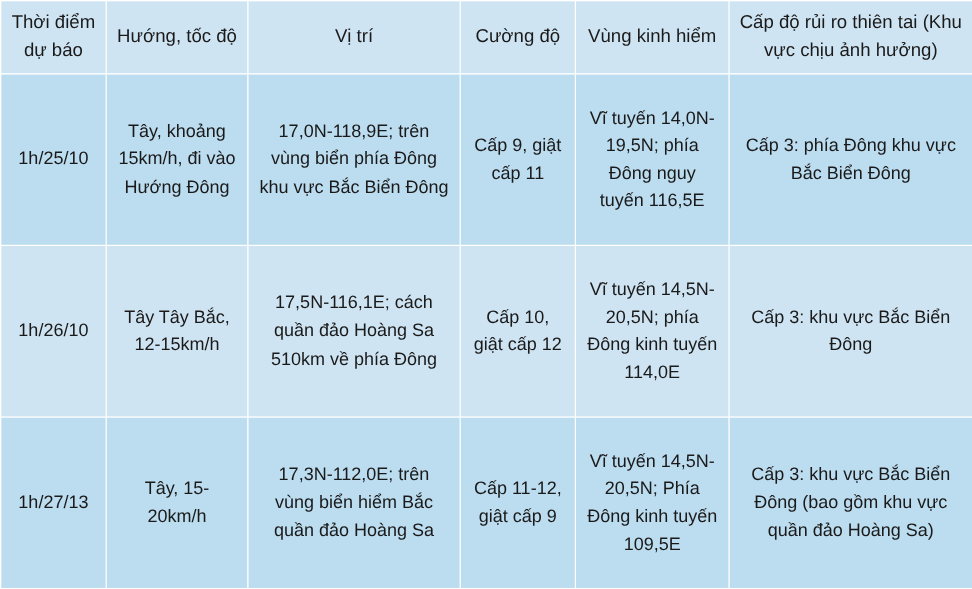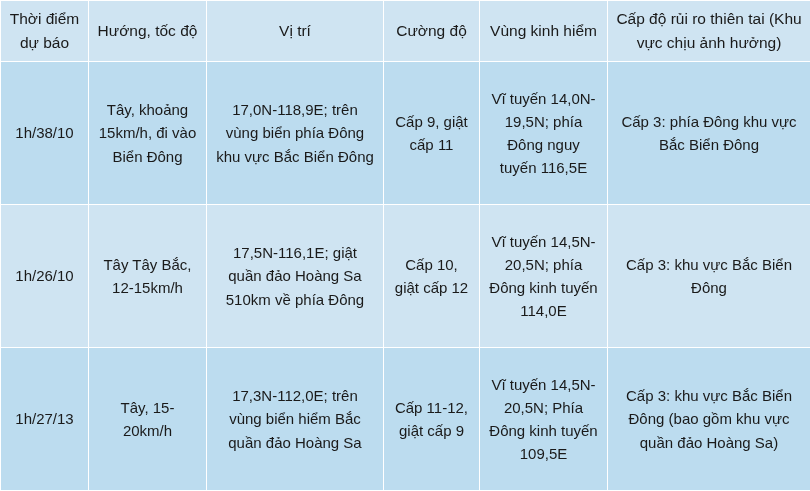--- a/index.html
+++ b/index.html
@@ -65,31 +65,31 @@
       <th>Thời điểm dự báo</th>
       <th>Hướng, tốc độ</th>
       <th>Vị trí</th>
       <th>Cường độ</th>
       <th>Vùng kinh hiểm</th>
       <th>Cấp độ rủi ro thiên tai (Khu vực chịu ảnh hưởng)</th>
     </tr>
   </thead>
   <tbody>
     <tr class="row-odd">
-      <td>1h/38/10</td>
-      <td>Tây, khoảng 15km/h, đi vào Biển Đông</td>
+      <td>1h/25/10</td>
+      <td>Tây, khoảng 15km/h, đi vào Hướng Đông</td>
       <td>17,0N-118,9E; trên vùng biển phía Đông khu vực Bắc Biển Đông</td>
       <td>Cấp 9, giật cấp 11</td>
       <td>Vĩ tuyến 14,0N-19,5N; phía Đông nguy tuyến 116,5E</td>
       <td>Cấp 3: phía Đông khu vực Bắc Biển Đông</td>
     </tr>
     <tr class="row-even">
       <td>1h/26/10</td>
       <td>Tây Tây Bắc, 12-15km/h</td>
-      <td>17,5N-116,1E; giật quần đảo Hoàng Sa 510km về phía Đông</td>
+      <td>17,5N-116,1E; cách quần đảo Hoàng Sa 510km về phía Đông</td>
       <td>Cấp 10, giật cấp 12</td>
       <td>Vĩ tuyến 14,5N-20,5N; phía Đông kinh tuyến 114,0E</td>
       <td>Cấp 3: khu vực Bắc Biển Đông</td>
     </tr>
     <tr class="row-odd">
       <td>1h/27/13</td>
       <td>Tây, 15-20km/h</td>
       <td>17,3N-112,0E;  trên vùng biển hiểm Bắc quần đảo Hoàng Sa</td>
       <td>Cấp 11-12, giật cấp 9</td>
       <td>Vĩ tuyến 14,5N-20,5N; Phía Đông kinh tuyến 109,5E</td>

